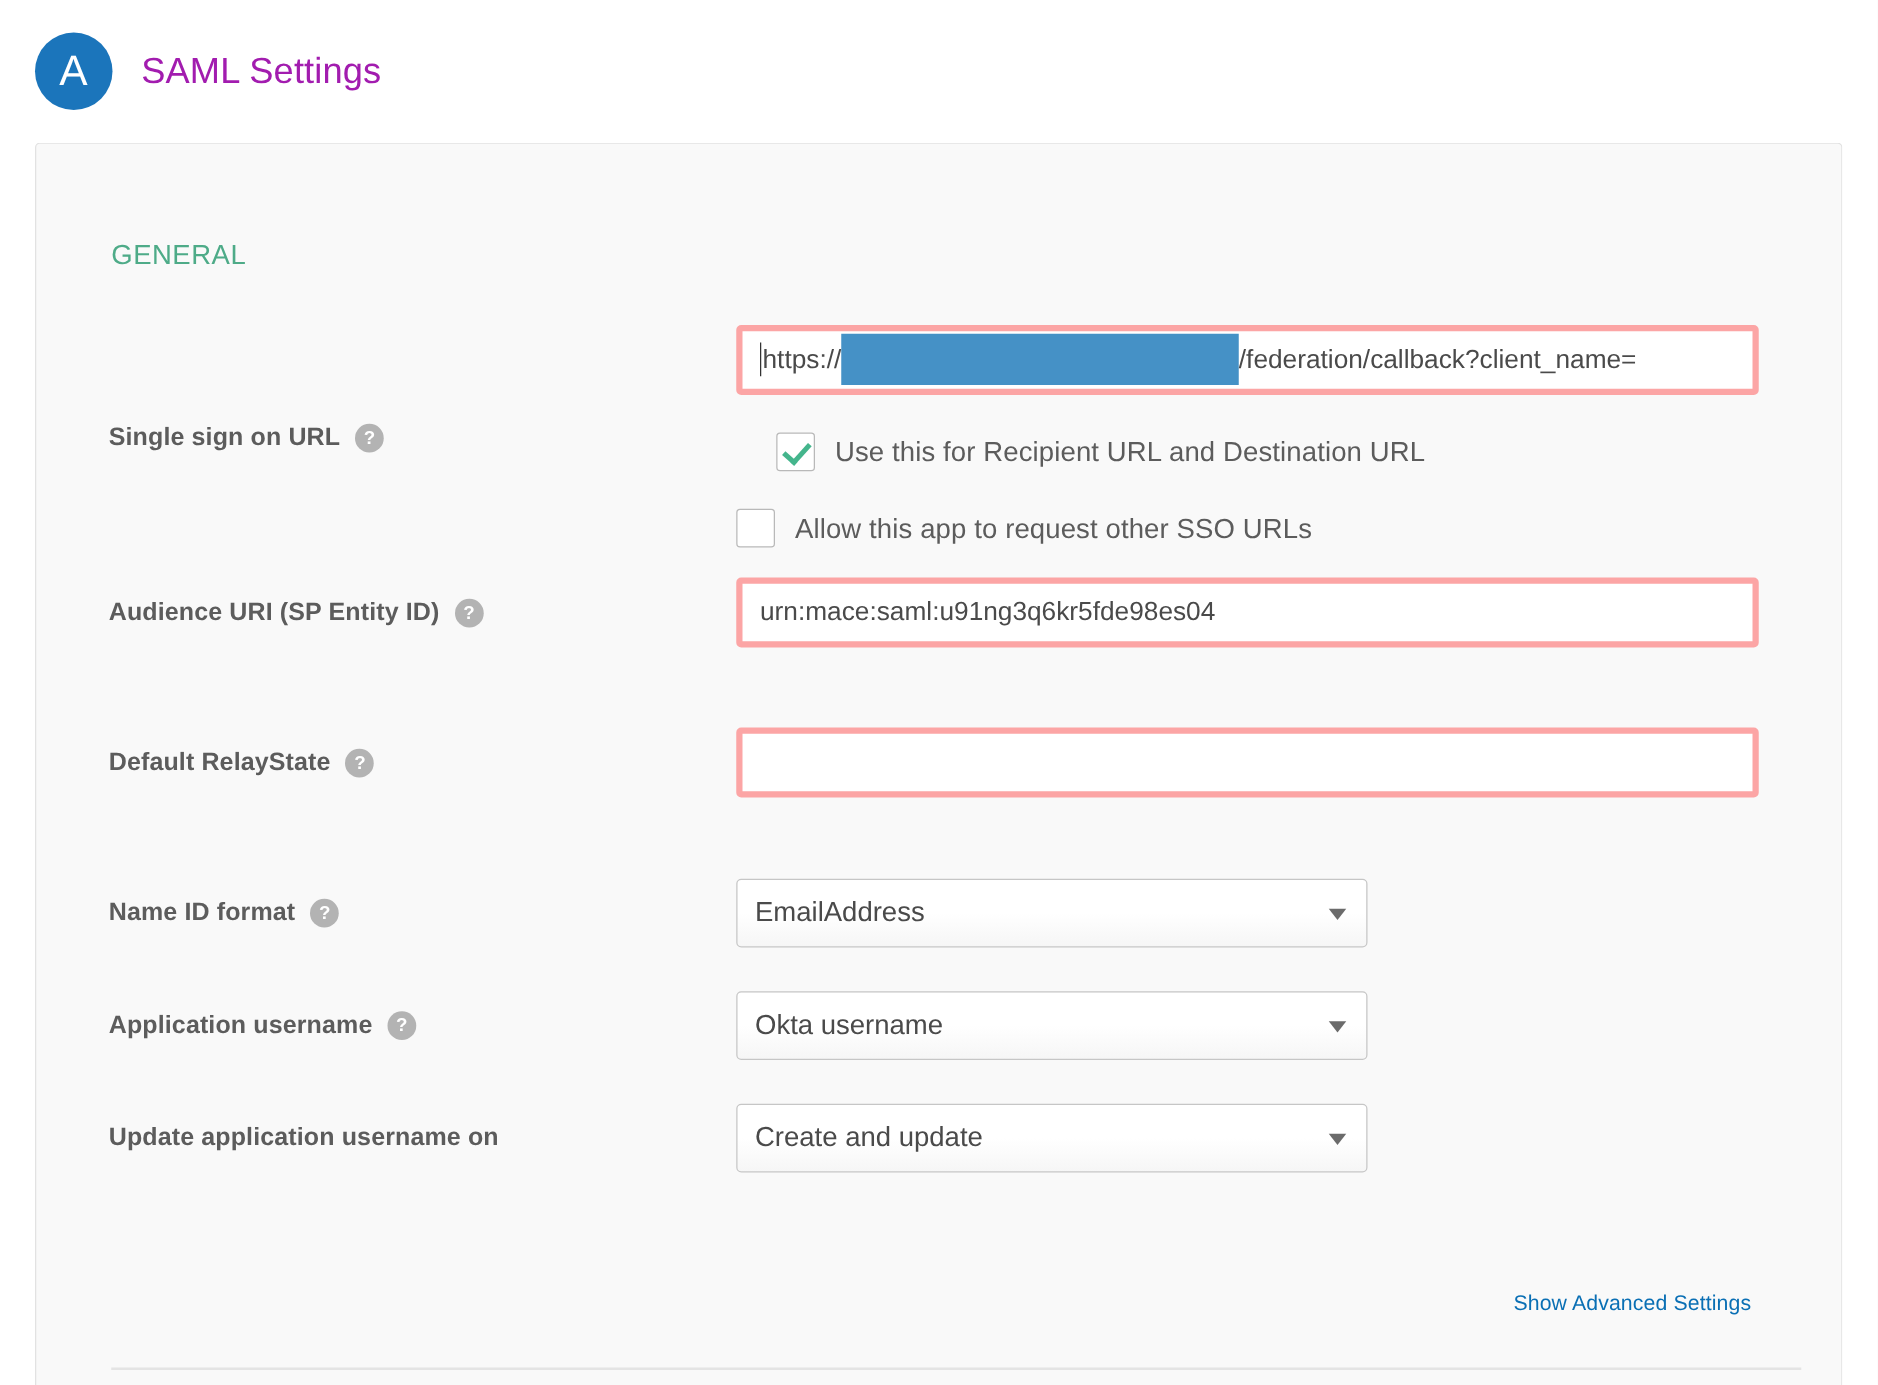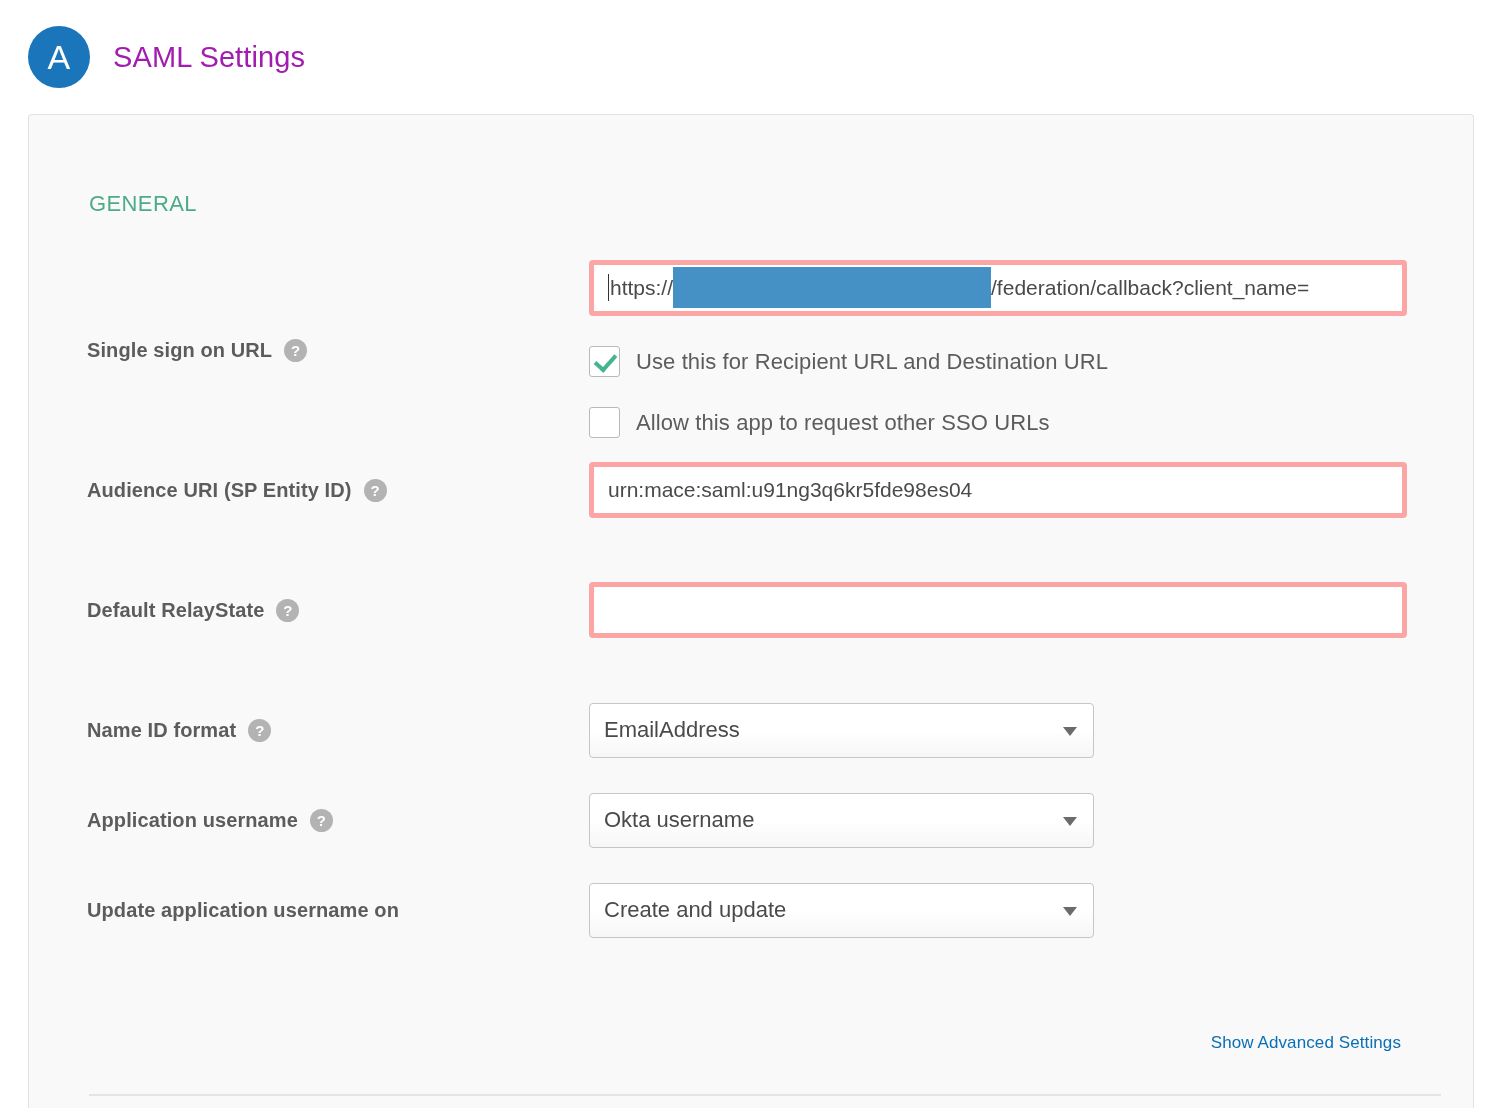--- a/index.html
+++ b/index.html
@@ -263,21 +263,21 @@
         <span class="help-icon">?</span>
       </div>
       <div class="control-cell">
         <div class="text-input input-wide">
           <span class="caret"></span>
           <span class="url-text">https://</span>
           <span class="redaction"></span>
           <span class="url-text">/federation/callback?client_name=</span>
         </div>
 
-        <div class="checkbox-row" style="margin-top:28px;">
+        <div class="checkbox-row" style="margin-top:28px;margin-left:32px;">
           <span class="checkbox checked"></span>
           <span class="checkbox-label">Use this for Recipient URL and Destination URL</span>
         </div>
 
         <div class="checkbox-row" style="margin-top:25px;">
           <span class="checkbox"></span>
           <span class="checkbox-label">Allow this app to request other SSO URLs</span>
         </div>
       </div>
     </div>

